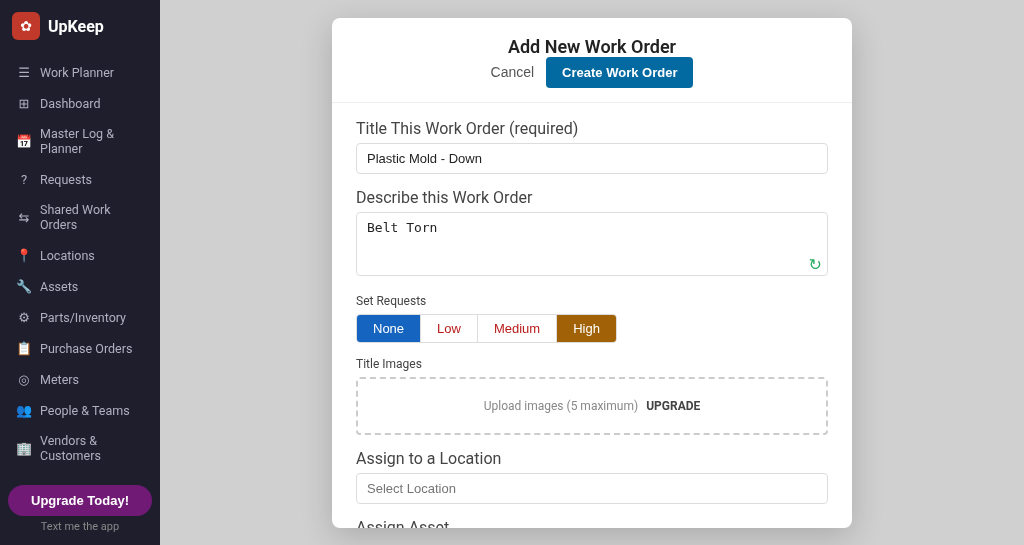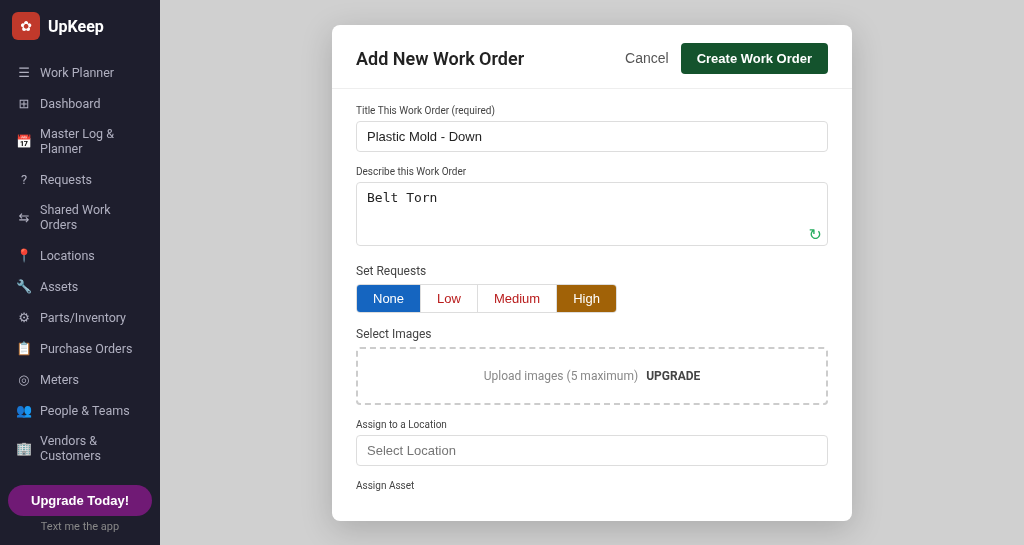--- a/index.html
+++ b/index.html
@@ -114,60 +114,61 @@
       flex-direction: column;
       box-shadow: 0 8px 32px rgba(0,0,0,0.18);
     }
     .modal-header {
       display: flex;
       align-items: center;
       justify-content: space-between;
       padding: 18px 24px 14px;
       border-bottom: 1px solid #eee;
       flex-shrink: 0;
+      flex-direction: column;
     }
     .modal-title {
       font-size: 18px;
       font-weight: 600;
       color: #222;
     }
     .modal-header-actions {
       display: flex;
       align-items: center;
       gap: 12px;
     }
     .cancel-btn {
       background: none;
       border: none;
       color: #555;
       font-size: 14px;
       cursor: pointer;
     }
     .create-btn {
-      background: #14532d;
+      background: #0369a1;
       color: #fff;
       border: none;
       border-radius: 4px;
       padding: 8px 16px;
       font-size: 13px;
       font-weight: 600;
       cursor: pointer;
     }
 
     .modal-body {
       padding: 16px 24px;
       overflow-y: auto;
       flex: 1;
     }
 
     .form-group {
       margin-bottom: 14px;
     }
     .form-label {
-      font-size: 10px;
+      font-size: 16px;
       color: #444;
       margin-bottom: 5px;
       display: block;
     }
     .form-input {
       width: 100%;
       border: 1px solid #ddd;
       border-radius: 4px;
       padding: 7px 10px;
       font-size: 13px;
@@ -353,21 +354,21 @@
         <span class="priority-label">Set Requests</span>
         <div class="priority-buttons">
           <button class="priority-btn active-none">None</button>
           <button class="priority-btn">Low</button>
           <button class="priority-btn">Medium</button>
           <button class="priority-btn active-high">High</button>
         </div>
       </div>
 
       <div class="upload-section">
-        <span class="upload-label">Select Images</span>
+        <span class="upload-label">Title Images</span>
         <div class="upload-area">
           <span>Upload images (5 maximum)</span>
           <span class="upgrade-link">UPGRADE</span>
         </div>
       </div>
 
       <div class="form-group">
         <label class="form-label">Assign to a Location</label>
         <input class="form-input" type="text" placeholder="Select Location" style="">
       </div>

